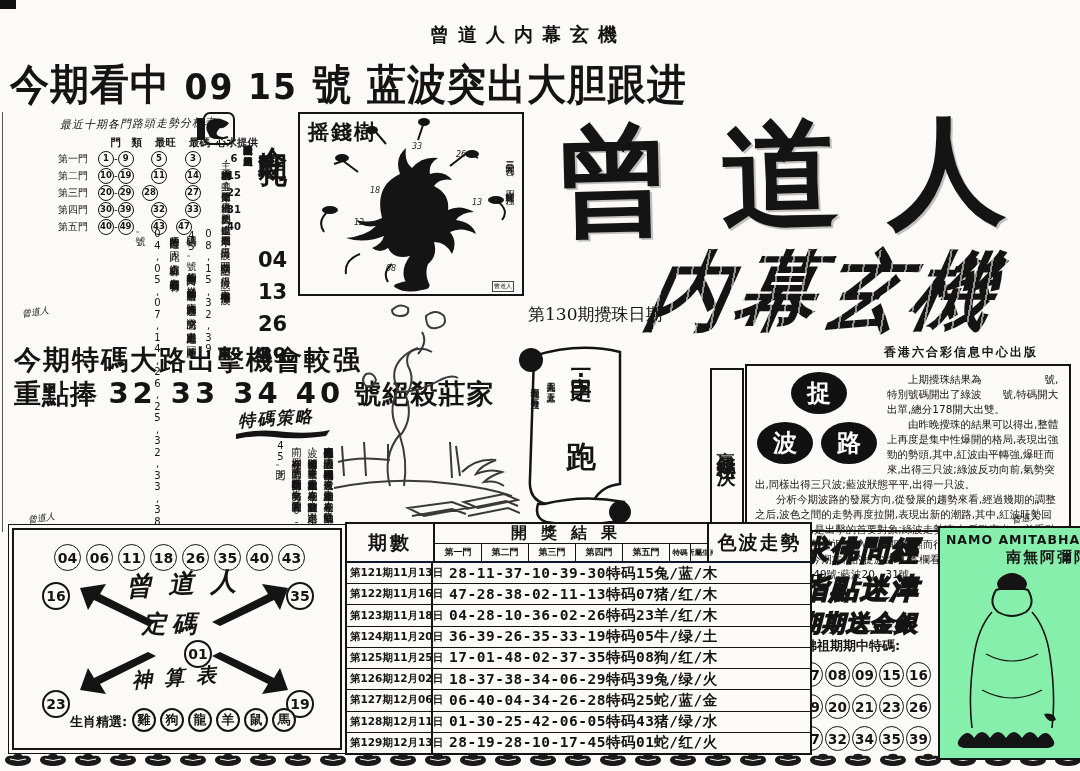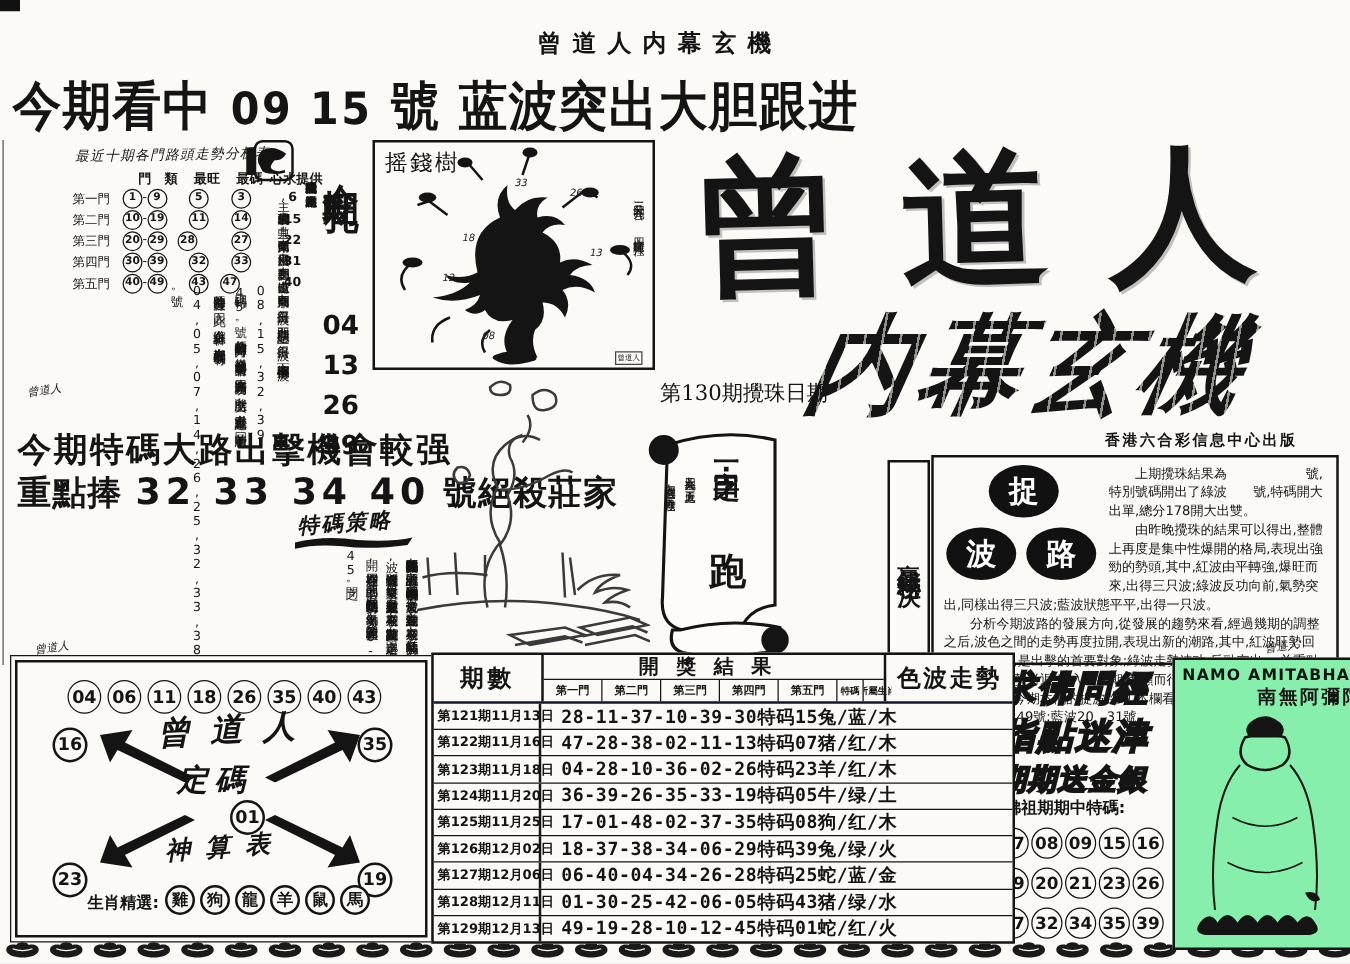--- a/index.html
+++ b/index.html
@@ -21,21 +21,21 @@
   .mini-circ{display:inline-flex;align-items:center;justify-content:center;width:14px;height:14px;border:1.2px solid #141414;border-radius:50%;font-size:8.5px;font-weight:bold;line-height:1;}
   #left-body{left:18px;top:228px;width:216px;height:112px;font-size:10px;line-height:17px;letter-spacing:.5px;}
   #left-sig{left:22px;top:306px;font-size:9px;transform:rotate(-8deg);font-style:italic;}
   #col-intro-a{left:232px;top:138px;width:22px;height:205px;font-size:9.5px;line-height:11px;}
   #col-intro-b{left:202px;top:152px;width:30px;height:186px;font-size:9.5px;line-height:11px;}
   
   #wk-title{left:253px;top:124px;height:116px;font-size:29px;font-weight:bold;letter-spacing:4px;}
   #wk-nums{left:258px;top:248px;display:flex;flex-direction:column;gap:8px;font-size:21px;font-weight:bold;}
   
   #tree-box{left:298px;top:112px;width:222px;height:180px;border:2px solid #141414;background:#fbfaf6;}
-  #tree-title{left:8px;top:4px;font-size:18px;font-weight:normal;letter-spacing:2px;}
+  #tree-title{left:8px;top:4px;font-size:21px;font-weight:bold;letter-spacing:2px;}
   #tree-couplet{right:6px;bottom:10px;height:130px;font-size:9px;line-height:12px;letter-spacing:1px;}
   #tree-seal{right:8px;bottom:2px;font-size:6px;border:1px solid #444;padding:0 1px;}
   .tree-num{position:absolute;font-size:8px;font-style:italic;color:#222;}
   
   #brand-main{left:555px;top:96px;width:510px;font-size:118px;font-weight:bold;letter-spacing:48px;white-space:nowrap;transform:rotate(-1.5deg);text-shadow:2px 2px 0 rgba(20,20,20,.25);}
   #brand-sub{left:648px;top:238px;font-size:82px;font-weight:bold;font-style:italic;letter-spacing:6px;white-space:nowrap;transform:skewX(-12deg) scaleY(1.05);}
   #brand-sub-hatch{left:640px;top:250px;width:430px;height:95px;background:repeating-linear-gradient(100deg,rgba(251,250,246,0) 0 12px,rgba(251,250,246,.55) 12px 14px);pointer-events:none;}
   #issue-line{left:528px;top:303px;font-size:17px;font-weight:normal;}
   #publisher{left:884px;top:344px;font-size:12px;letter-spacing:2px;font-weight:bold;}
   
@@ -362,21 +362,21 @@
         <div class="rt-row">
           <div class="rt-issue">第127期12月06日</div>
           <div class="rt-res">06-40-04-34-26-28特码25蛇/蓝/金</div>
         </div>
         <div class="rt-row">
           <div class="rt-issue">第128期12月11日</div>
           <div class="rt-res">01-30-25-42-06-05特码43猪/绿/水</div>
         </div>
         <div class="rt-row">
           <div class="rt-issue">第129期12月13日</div>
-          <div class="rt-res">49-19-28-10-12-45特码01蛇/红/火</div>
+          <div class="rt-res">28-19-28-10-17-45特码01蛇/红/火</div>
         </div>
       </div>
   </div>
 
   <div class="abs" id="bd-sec">
     <div class="outline-line" style="left:4px;top:8px;font-size:28px;letter-spacing:2px;">求佛問經</div>
     <div class="outline-line" style="left:4px;top:46px;font-size:28px;letter-spacing:2px;">指點迷津</div>
     <div class="outline-line" style="left:2px;top:84px;font-size:23px;letter-spacing:1px;">期期送金銀</div>
     <div id="bd-label">佛祖期期中特碼:</div>
     <div class="bd-row" style="left:2px;top:138px;">

